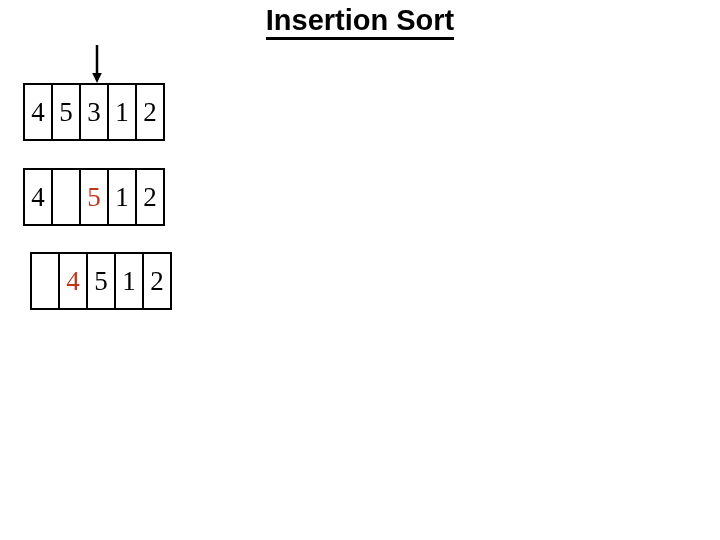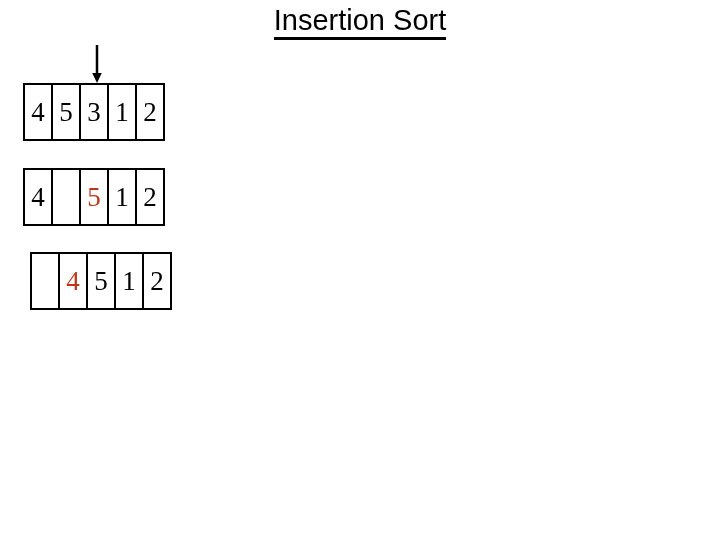--- a/index.html
+++ b/index.html
@@ -24,21 +24,21 @@
   }
 
   
   .slide-title {
     position: absolute;
     left: 0;
     top: 4px;
     width: 720px;
     text-align: center;
     font-family: "Liberation Sans", sans-serif;
-    font-weight: normal;
+    font-weight: bold;
     font-size: 29px;
     line-height: 32px;
     color: #000000;
     letter-spacing: 0px;
     white-space: nowrap;
   }
   .slide-title .title-text {
     display: inline-block;
     border-bottom: 3px solid #000000;
     padding-bottom: 1px;

